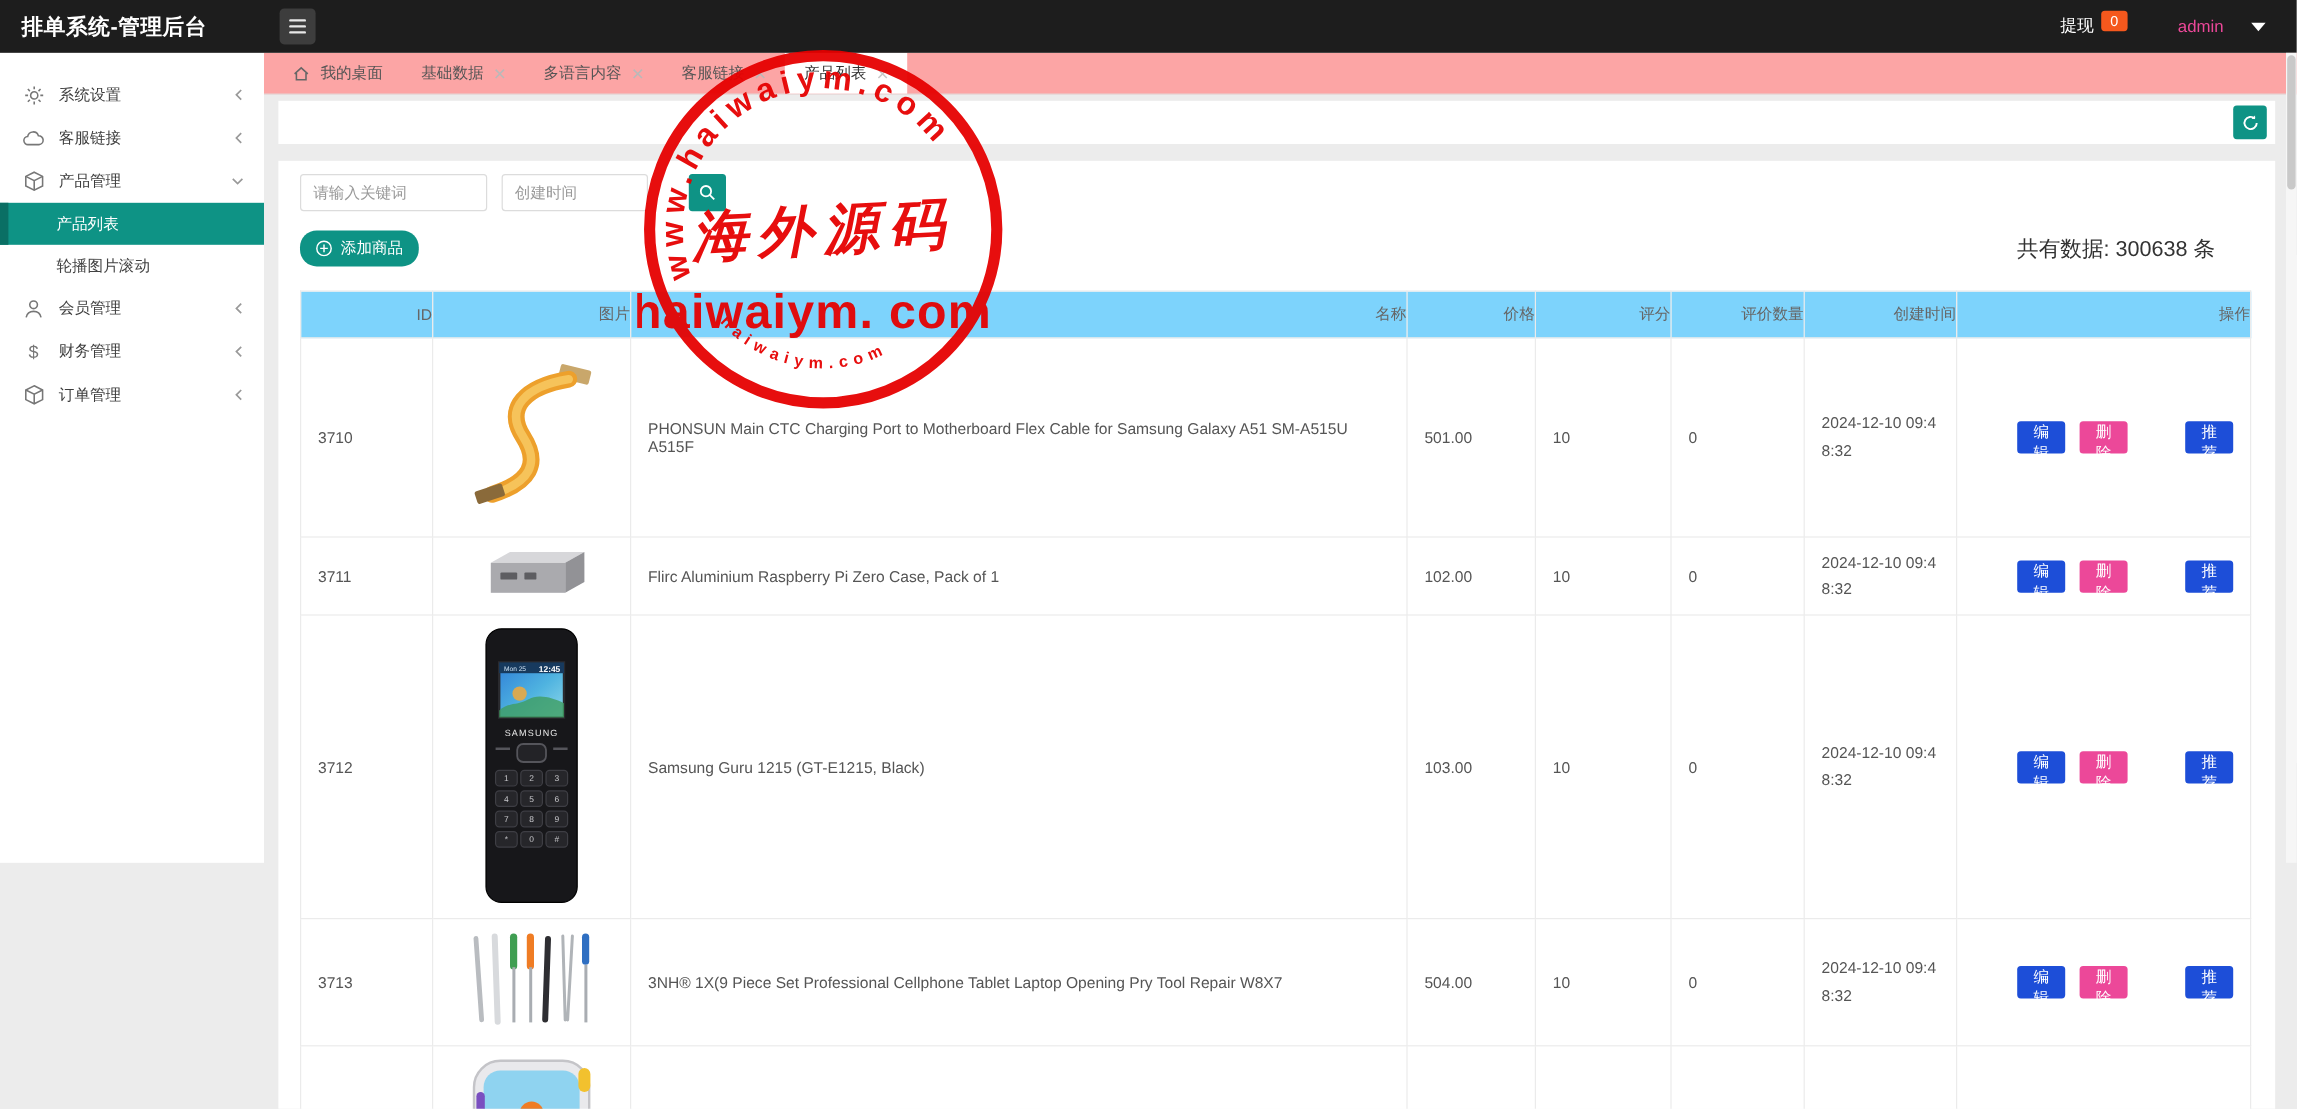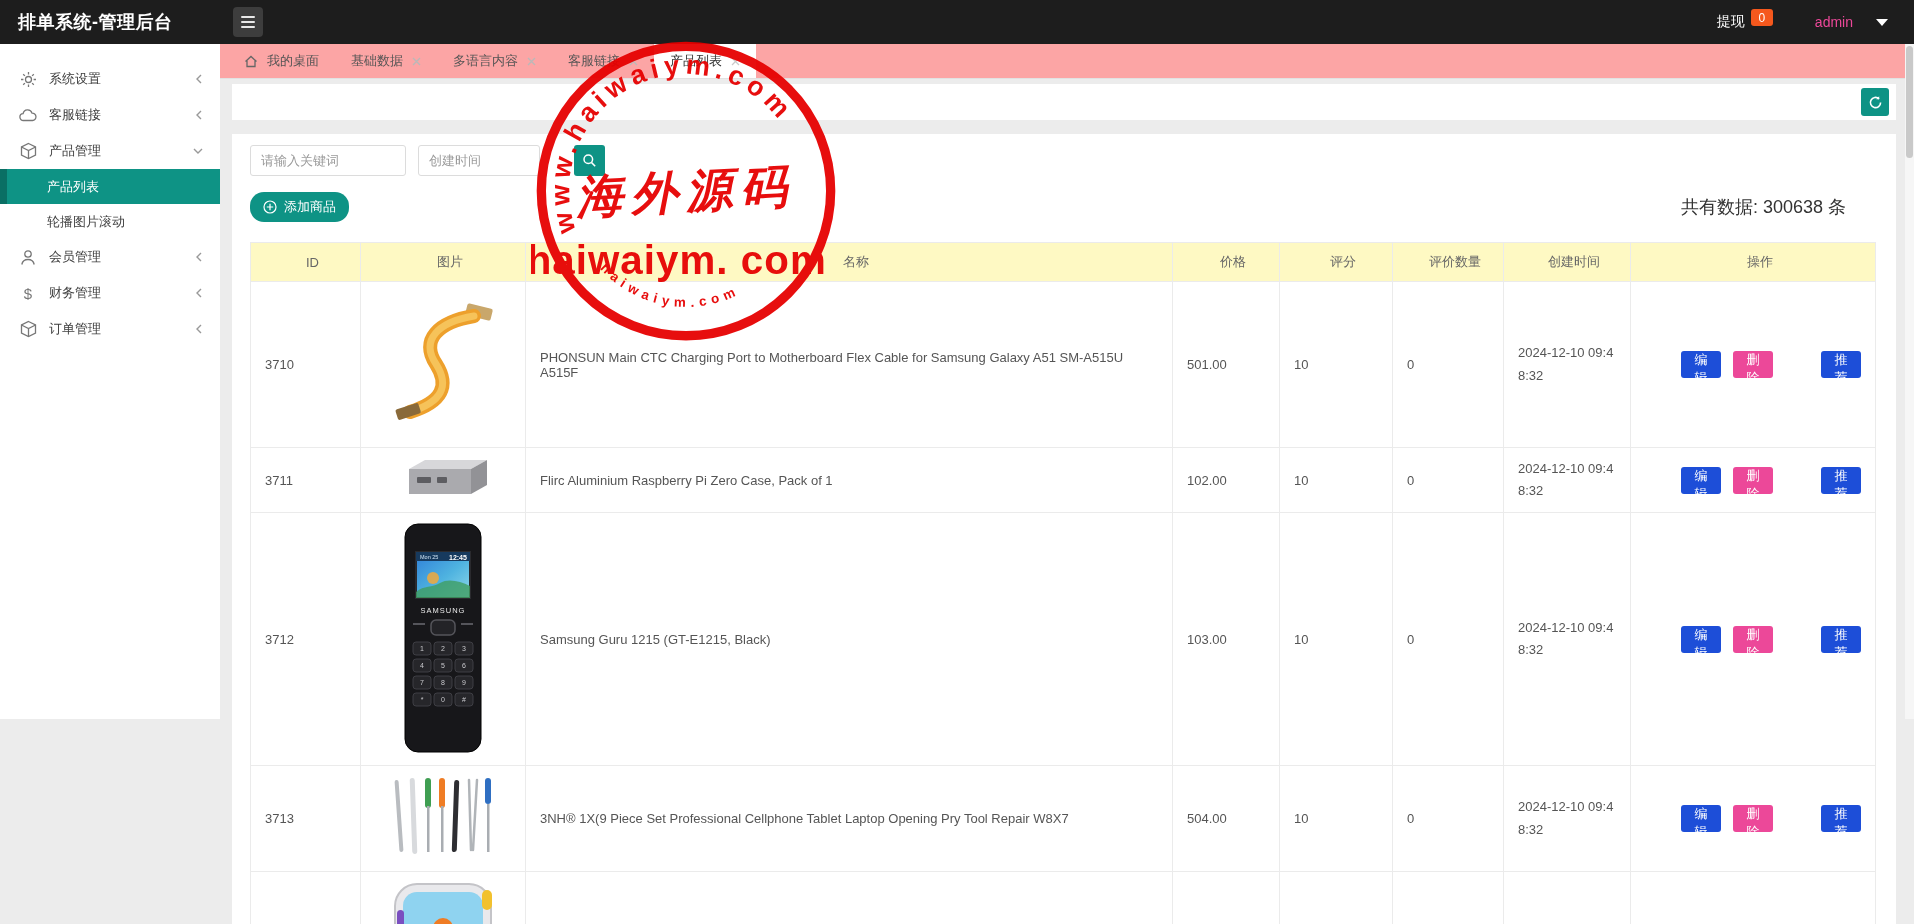--- a/index.html
+++ b/index.html
@@ -50,21 +50,21 @@
   .text-input.date { width:122px; margin-left:12px; }
   .search-btn { width:31px; height:31px; margin-left:34px; background:#0e9385; border:0; border-radius:3px;
     display:flex; align-items:center; justify-content:center; cursor:pointer; }
   .add-row { margin-top:16px; display:flex; align-items:center; }
   .add-btn { height:30px; padding:0 13px; background:#0e9385; color:#fff; border:0; border-radius:14px;
     font-size:13px; display:flex; align-items:center; gap:7px; cursor:pointer; font-family:inherit; }
   .total-label { margin-left:auto; margin-right:50px; font-size:18px; color:#333; }
 
   
   table.product-table { margin-top:20px; border-collapse:collapse; table-layout:fixed; width:1625px; font-size:13px; color:#555; }
-  .product-table th { background:#fef9c3; font-weight:normal; color:#666; text-align:center; height:39px;
+  .product-table th { background:#7dd3fc; font-weight:normal; color:#666; text-align:right; height:39px;
     padding:0 0 0 14px; border:1px solid #ebebeb; }
   .product-table td { border:1px solid #ebebeb; padding:0 14px; vertical-align:middle; background:#fff; }
   .product-table td.imgcell { text-align:center; padding:6px 12px; }
   .created-cell { word-break:break-all; line-height:1.7; }
   .ops { display:flex; gap:12px; align-items:center; }
   .op-btn { height:27px; padding:0 10px; border:0; border-radius:3px; color:#fff; font-size:13px; cursor:pointer; font-family:inherit; }
   .op-edit, .op-rec { background:#1d4ed8;margin-left:36px; }
   .op-del { background:#ec4899; }
 
   

